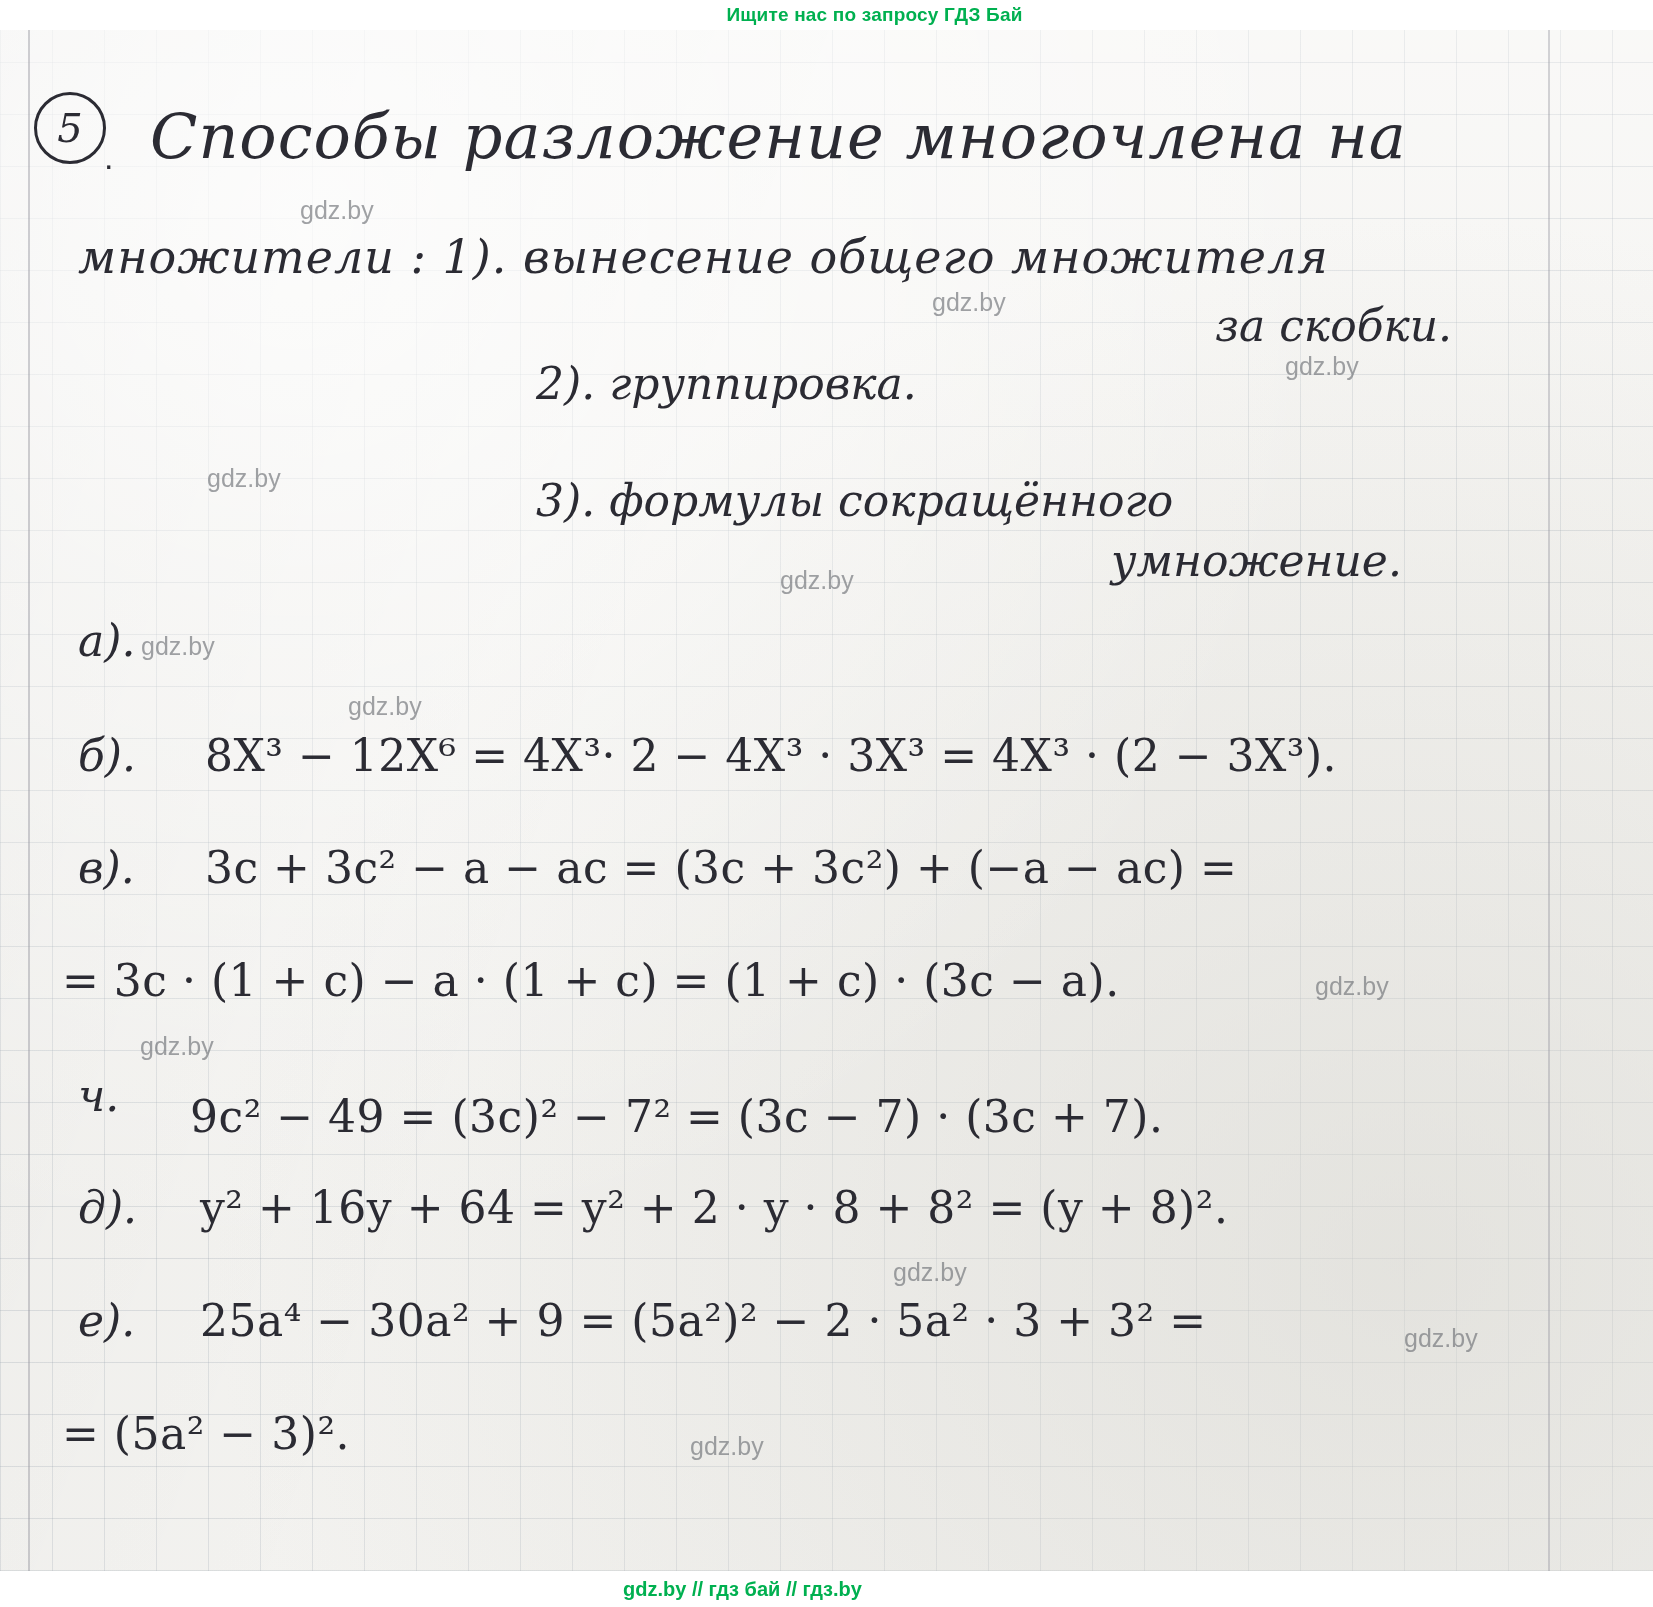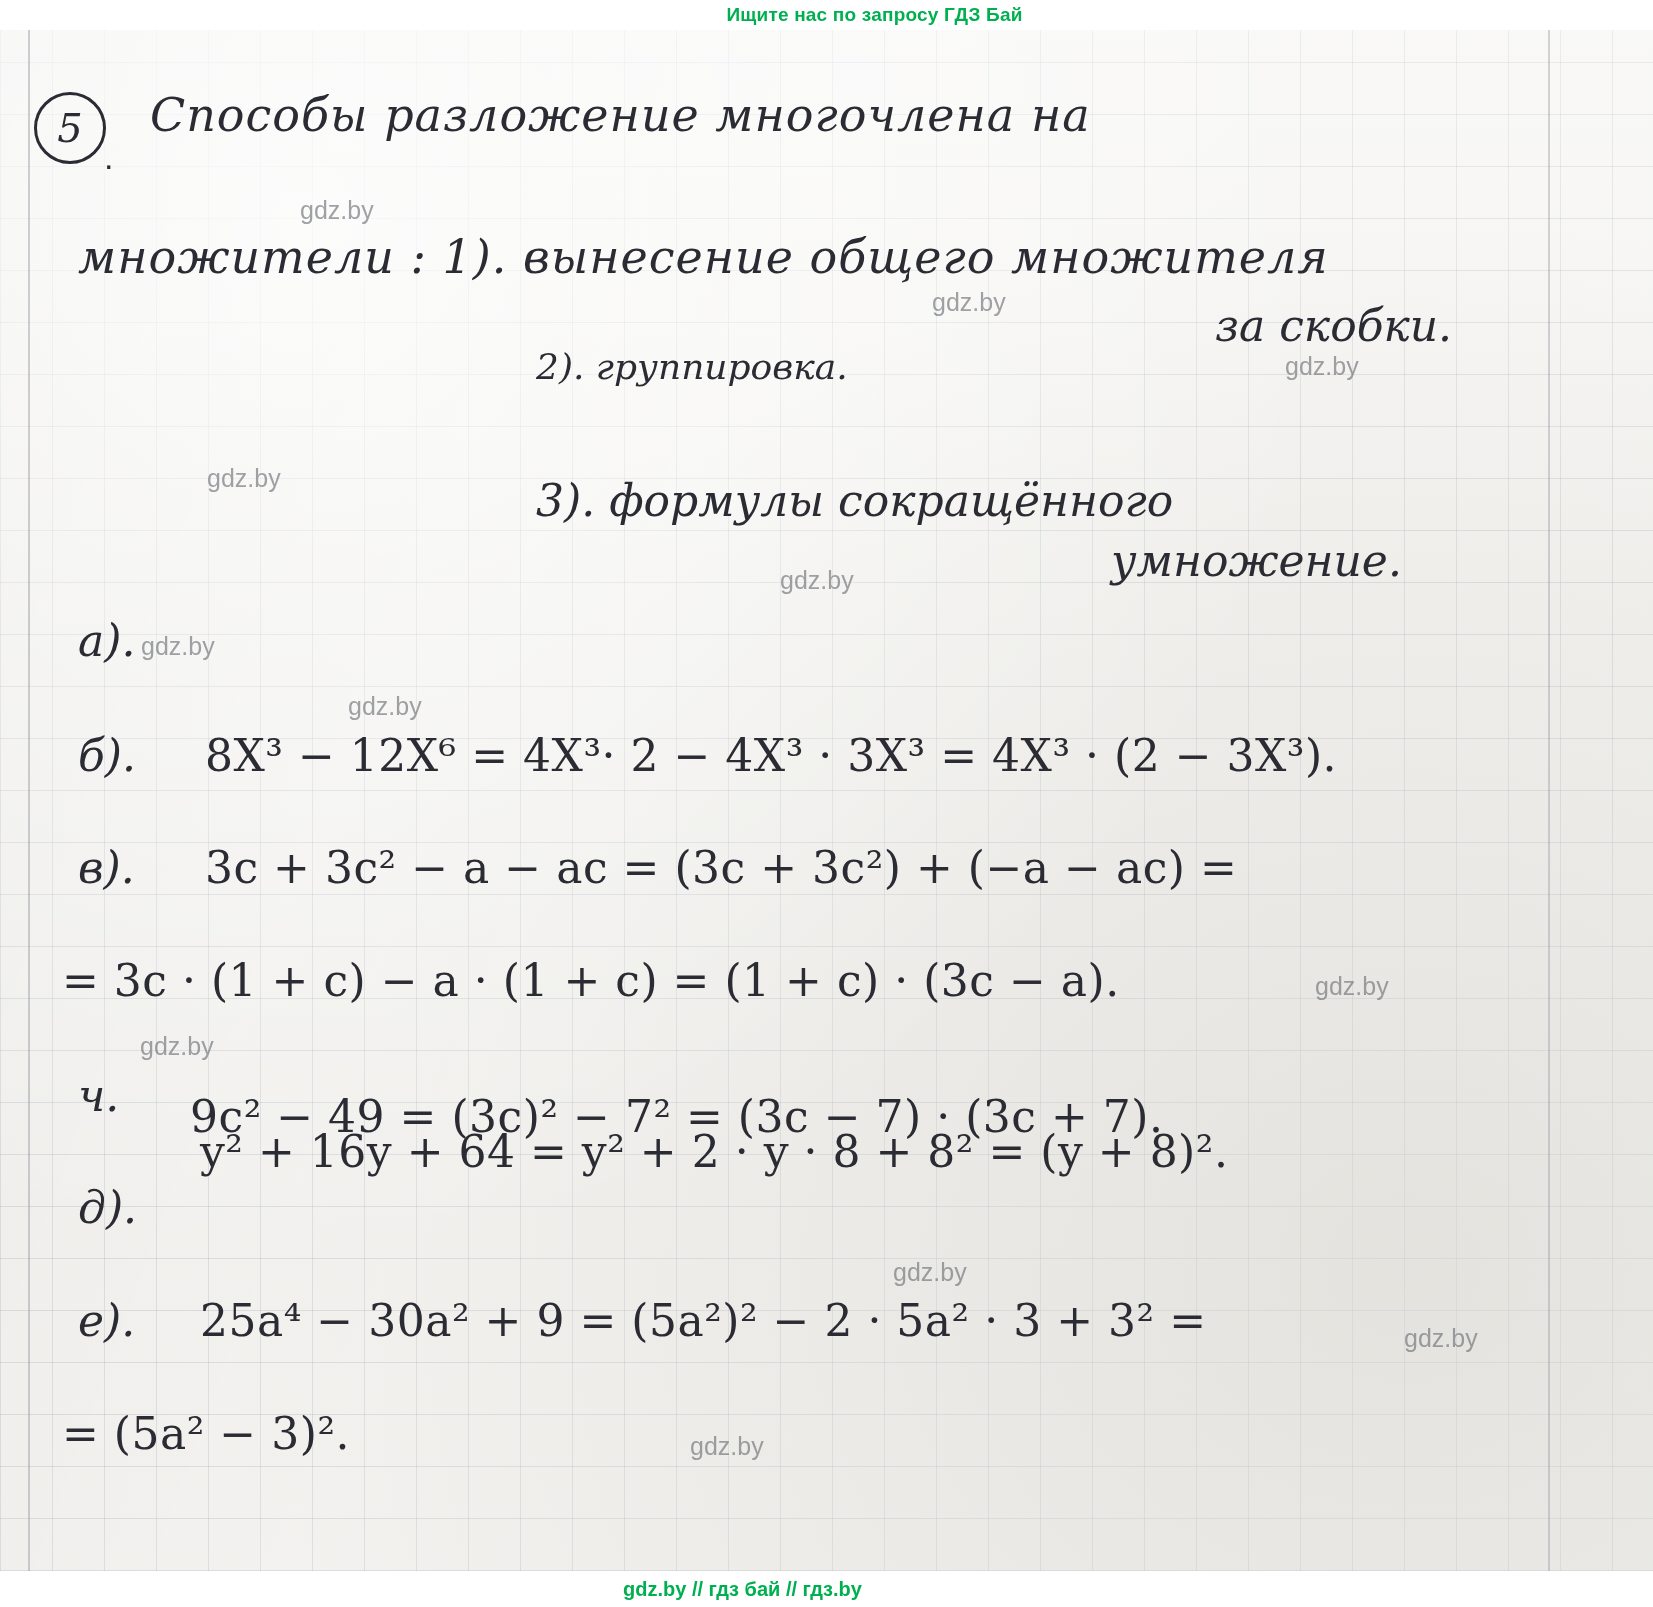--- a/index.html
+++ b/index.html
@@ -125,39 +125,39 @@
   }
   .circled-dot {
     position: absolute;
     left: 104px;
     top: 108px;
     font-size: 34px;
     color: #2b2b33;
   }
 
   .line-title1 {
-    left: 150px; top: 58px;
-    font-size: 46px;
+    left: 150px; top: 70px;
+    font-size: 62px;
     font-style: italic;
     letter-spacing: 1px;
   }
   .line-title2 {
     left: 78px; top: 200px;
     font-size: 46px;
     font-style: italic;
     letter-spacing: 1px;
   }
   .line-title2b {
     left: 1215px; top: 270px;
     font-size: 44px;
     font-style: italic;
   }
   .line-title3 {
-    left: 536px; top: 316px;
-    font-size: 36px;
+    left: 536px; top: 328px;
+    font-size: 44px;
     font-style: italic;
   }
   .line-title4 {
     left: 536px; top: 445px;
     font-size: 44px;
     font-style: italic;
   }
   .line-title4b {
     left: 1100px; top: 505px;
     font-size: 44px;
@@ -222,21 +222,21 @@
 
   <div class="hw eq-label" style="left:78px; top:812px;">в).</div>
   <div class="hw eq" style="left:205px; top:812px;">3c + 3c² − a − ac = (3c + 3c²) + (−a − ac) =</div>
 
   <div class="hw eq" style="left:62px; top:925px;">= 3c · (1 + c) − a · (1 + c) = (1 + c) · (3c − a).</div>
 
   <div class="hw eq-label" style="left:78px; top:1040px;">ч.</div>
   <div class="hw eq" style="left:190px; top:1040px;margin-top:21px;">9c² − 49 = (3c)² − 7² = (3c − 7) · (3c + 7).</div>
 
   <div class="hw eq-label" style="left:78px; top:1152px;">д).</div>
-  <div class="hw eq" style="left:200px; top:1096px;">y² + 16y + 64 = y² + 2 · y · 8 + 8² = (y + 8)².</div>
+  <div class="hw eq" style="left:200px; top:1152px;">y² + 16y + 64 = y² + 2 · y · 8 + 8² = (y + 8)².</div>
 
   <div class="hw eq-label" style="left:78px; top:1265px;">е).</div>
   <div class="hw eq" style="left:200px; top:1265px;">25a⁴ − 30a² + 9 = (5a²)² − 2 · 5a² · 3 + 3² =</div>
 
   <div class="hw eq" style="left:62px; top:1378px;">= (5a² − 3)².</div>
 
   <div class="wm" style="left:300px;  top:166px;">gdz.by</div>
   <div class="wm" style="left:932px;  top:258px;">gdz.by</div>
   <div class="wm" style="left:1285px; top:322px;">gdz.by</div>
   <div class="wm" style="left:207px;  top:434px;">gdz.by</div>

